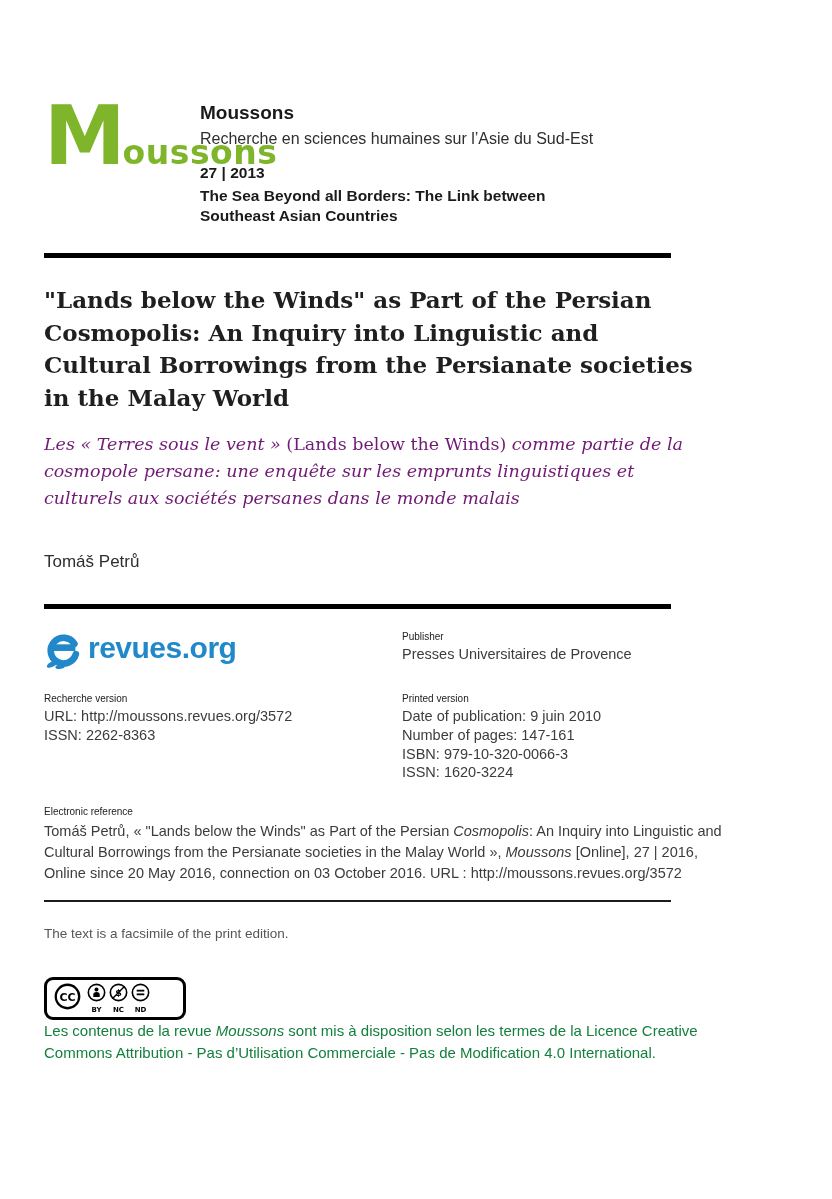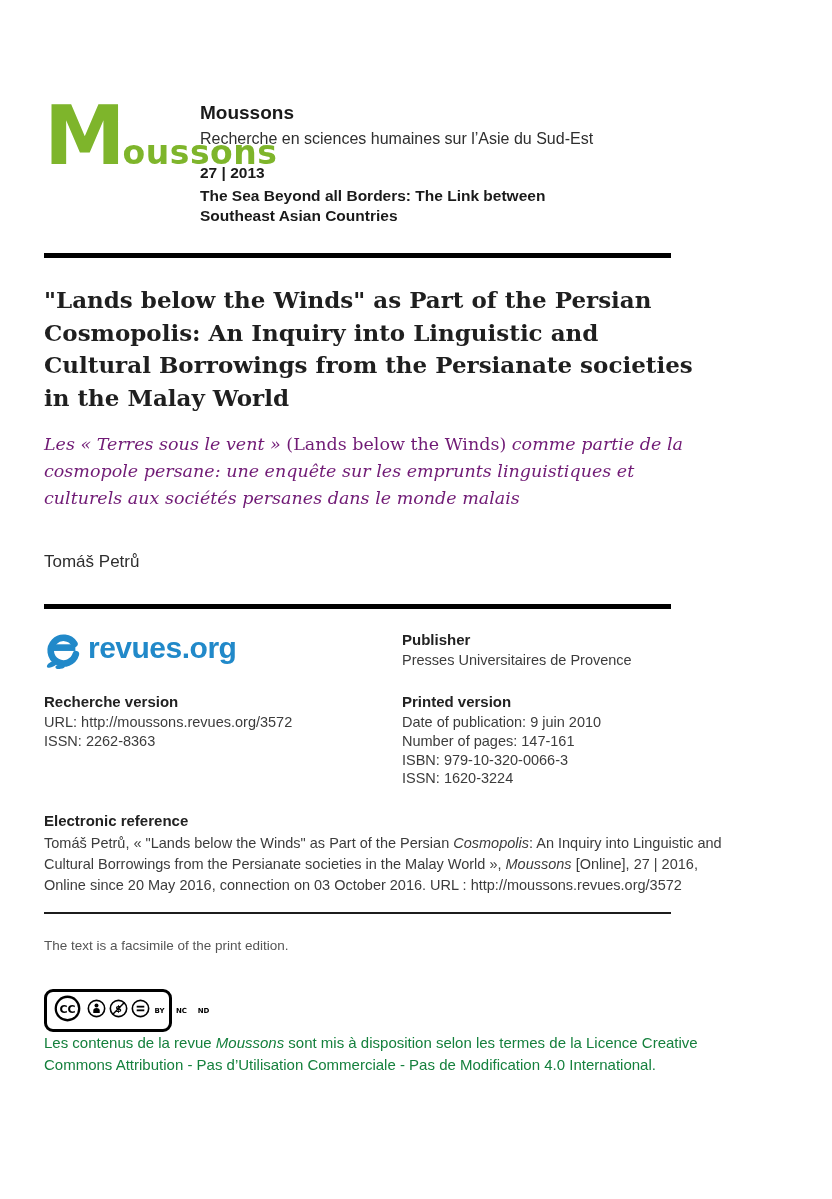--- a/index.html
+++ b/index.html
@@ -66,43 +66,43 @@
     margin-top:22px;
     display:grid;
     grid-template-columns:358px 1fr;
     row-gap:20px;
   }
   .brand { display:flex; gap:6px; }
   .brand-name {
     font-size:30px; font-weight:bold; letter-spacing:-0.5px;
     color:#2189c9;
   }
-  .info-label { font-size:15px; font-weight:bold; color:#222222; margin-bottom:3px; }
+  .info-label { font-size:10px; font-weight:normal; color:#222222; margin-bottom:3px; }
   .info-line  { font-size:14.5px; color:#3c3c3c; line-height:1.3; }
 
   
   .reference-block { margin-top:24px; }
   .reference-text {
     margin-top:4px;
     max-width:688px;
     font-size:14.5px; line-height:1.45; color:#3c3c3c;
   }
 
   .facsimile-note { margin-top:24px; font-size:13.5px; color:#555555; }
 
   
   .cc-badge {
     margin-top:36px;
-    width:128px; height:43px;
+    width:142px; height:43px;
     border:3px solid #000000; border-radius:9px;
     background:#ffffff;
     display:flex; align-items:center;
     padding:2px 7px; gap:6px;
   }
-  .cc-right { display:flex; flex-direction:row; align-items:center; }
+  .cc-right { display:flex; flex-direction:column; align-items:center; }
   .cc-icons { display:flex; gap:3px; }
   .cc-labels { display:flex; gap:3px; margin-top:0px; }
   .cc-labels span {
     width:19px; text-align:center;
     font-size:7px; font-weight:bold; color:#000000;
     font-family:"DejaVu Sans", sans-serif;
   }
   .license-text {
     max-width:686px;
     font-size:15px; line-height:1.45; color:#15803d;

